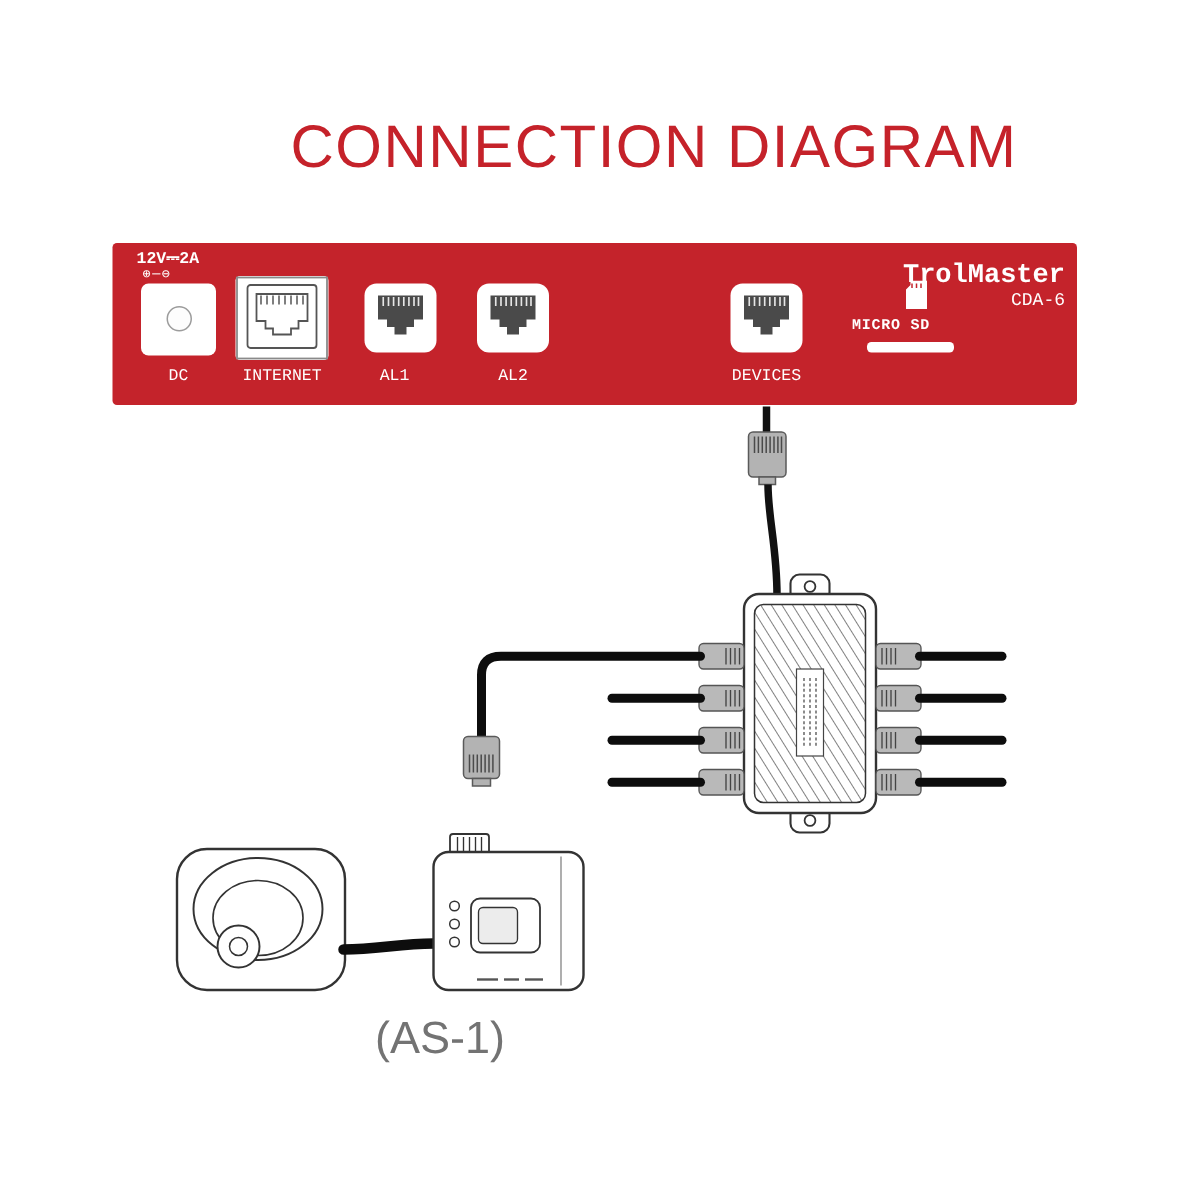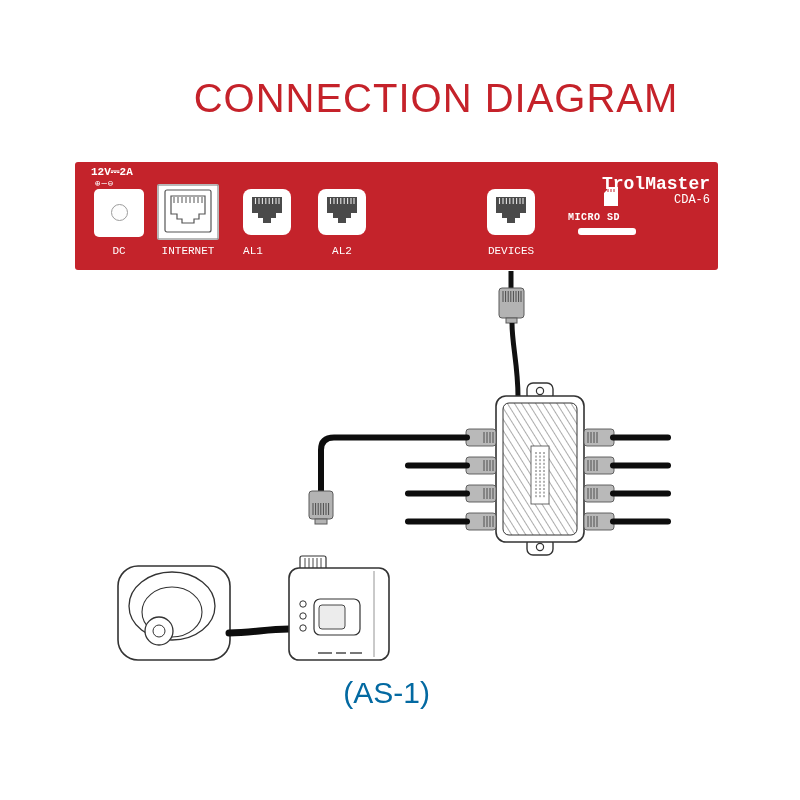--- a/index.html
+++ b/index.html
@@ -14,32 +14,32 @@
   .polarity{position:absolute;left:20px;top:16px;color:#fff;font-size:9px;letter-spacing:1px;}
   .portbox{position:absolute;background:#fff;}
   .dc-box{left:19px;top:27px;width:50px;height:48px;border-radius:5px;}
   .dc-hole{position:absolute;left:17px;top:15px;width:15px;height:15px;border-radius:50%;
            border:1.5px solid #9c9c9c;background:#fdfdfd;}
   .internet-box{left:82px;top:22px;width:62px;height:56px;border-radius:3px;}
   .rj-box{width:48px;height:46px;border-radius:8px;top:27px;}
   .al1-box{left:168px;} .al2-box{left:243px;} .devices-box{left:412px;}
   .port-label{position:absolute;top:83px;color:#fff;font-size:11px;text-align:center;}
   .lbl-dc{left:19px;width:50px;} .lbl-internet{left:76px;width:74px;}
-  .lbl-al1{left:154px;width:48px;} .lbl-al2{left:243px;width:48px;text-align:center;}
+  .lbl-al1{left:164px;width:48px;} .lbl-al2{left:243px;width:48px;text-align:center;}
   .lbl-devices{left:404px;width:64px;}
   .sd-icon{position:absolute;left:528px;top:25px;}
   .sd-label{position:absolute;left:493px;top:50px;width:84px;
             color:#fff;font-size:10px;font-weight:bold;letter-spacing:.5px;}
   .sd-slot{position:absolute;left:503px;top:66px;width:58px;height:7px;background:#fff;border-radius:3px;}
   .brand{position:absolute;right:8px;top:12px;color:#fff;font-size:18px;font-weight:bold;}
   .model{position:absolute;right:8px;top:31px;color:#fff;font-size:12px;}
   
   .diagram{position:absolute;left:0;top:0;}
-  .as1-label{position:absolute;left:250px;top:676px;width:180px;text-align:right;
-             font-size:30px;color:#0369a1;}
+  .as1-label{position:absolute;left:250px;top:676px;width:180px;text-align:left;
+             font-size:30px;color:#737373;}
 </style>
 </head>
 <body>
 
 <div class="stage">
 
   <div class="title">CONNECTION DIAGRAM</div>
 
   <div class="panel">
     <div class="power-rating">12V⎓2A</div>

